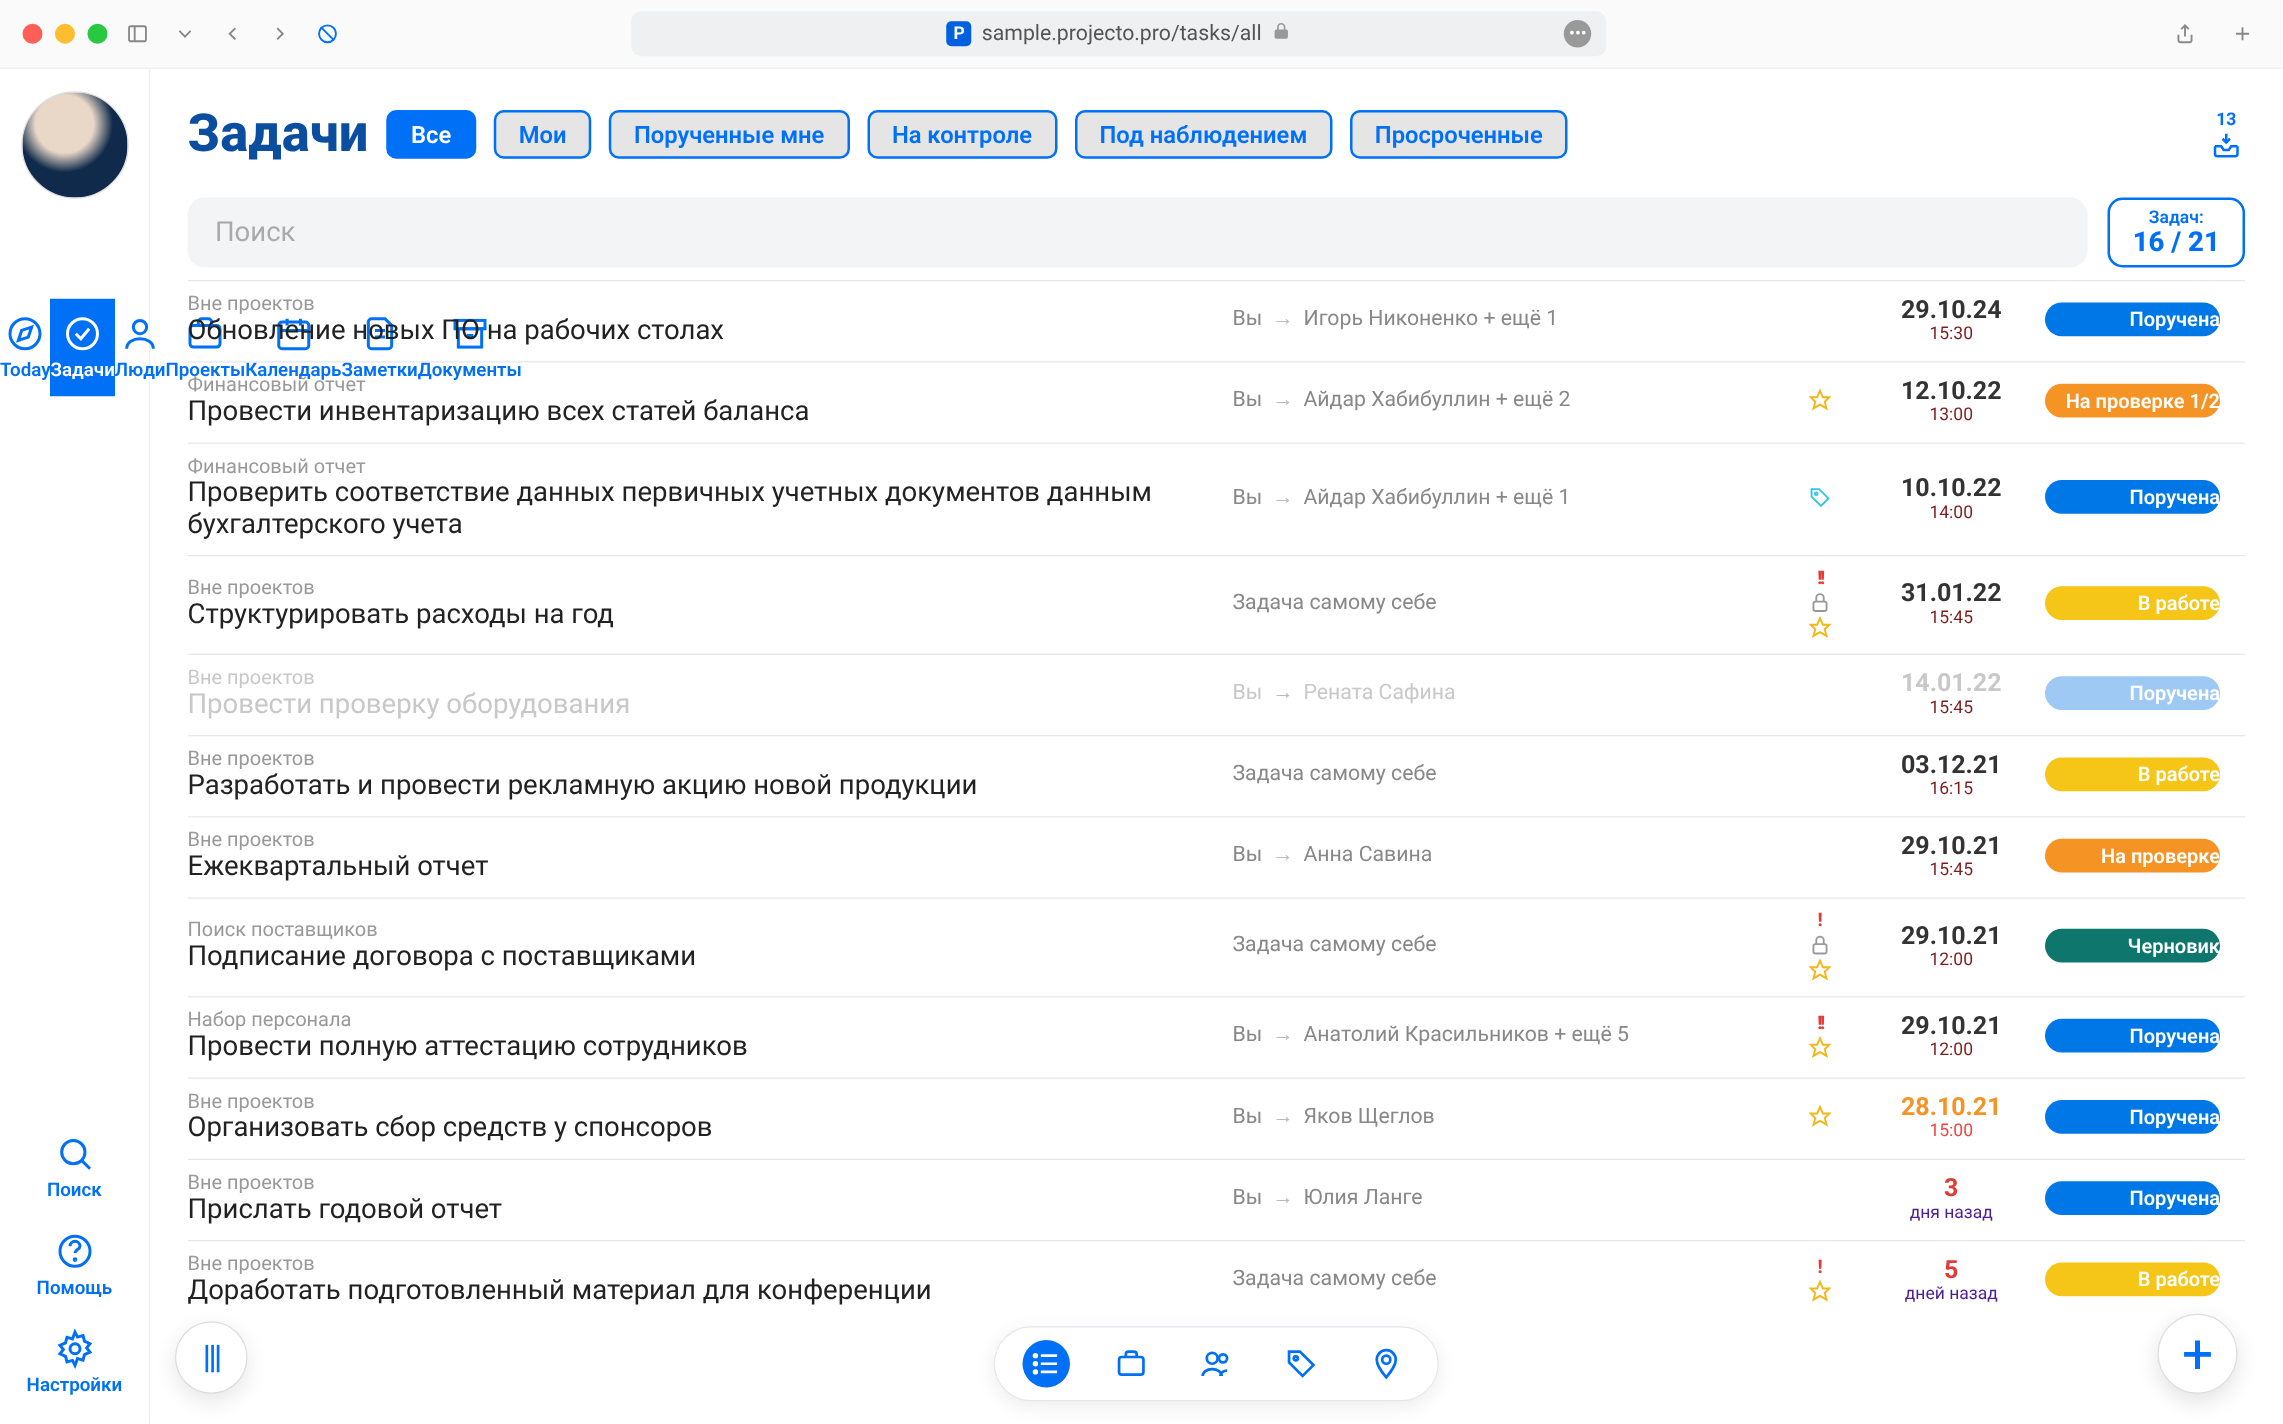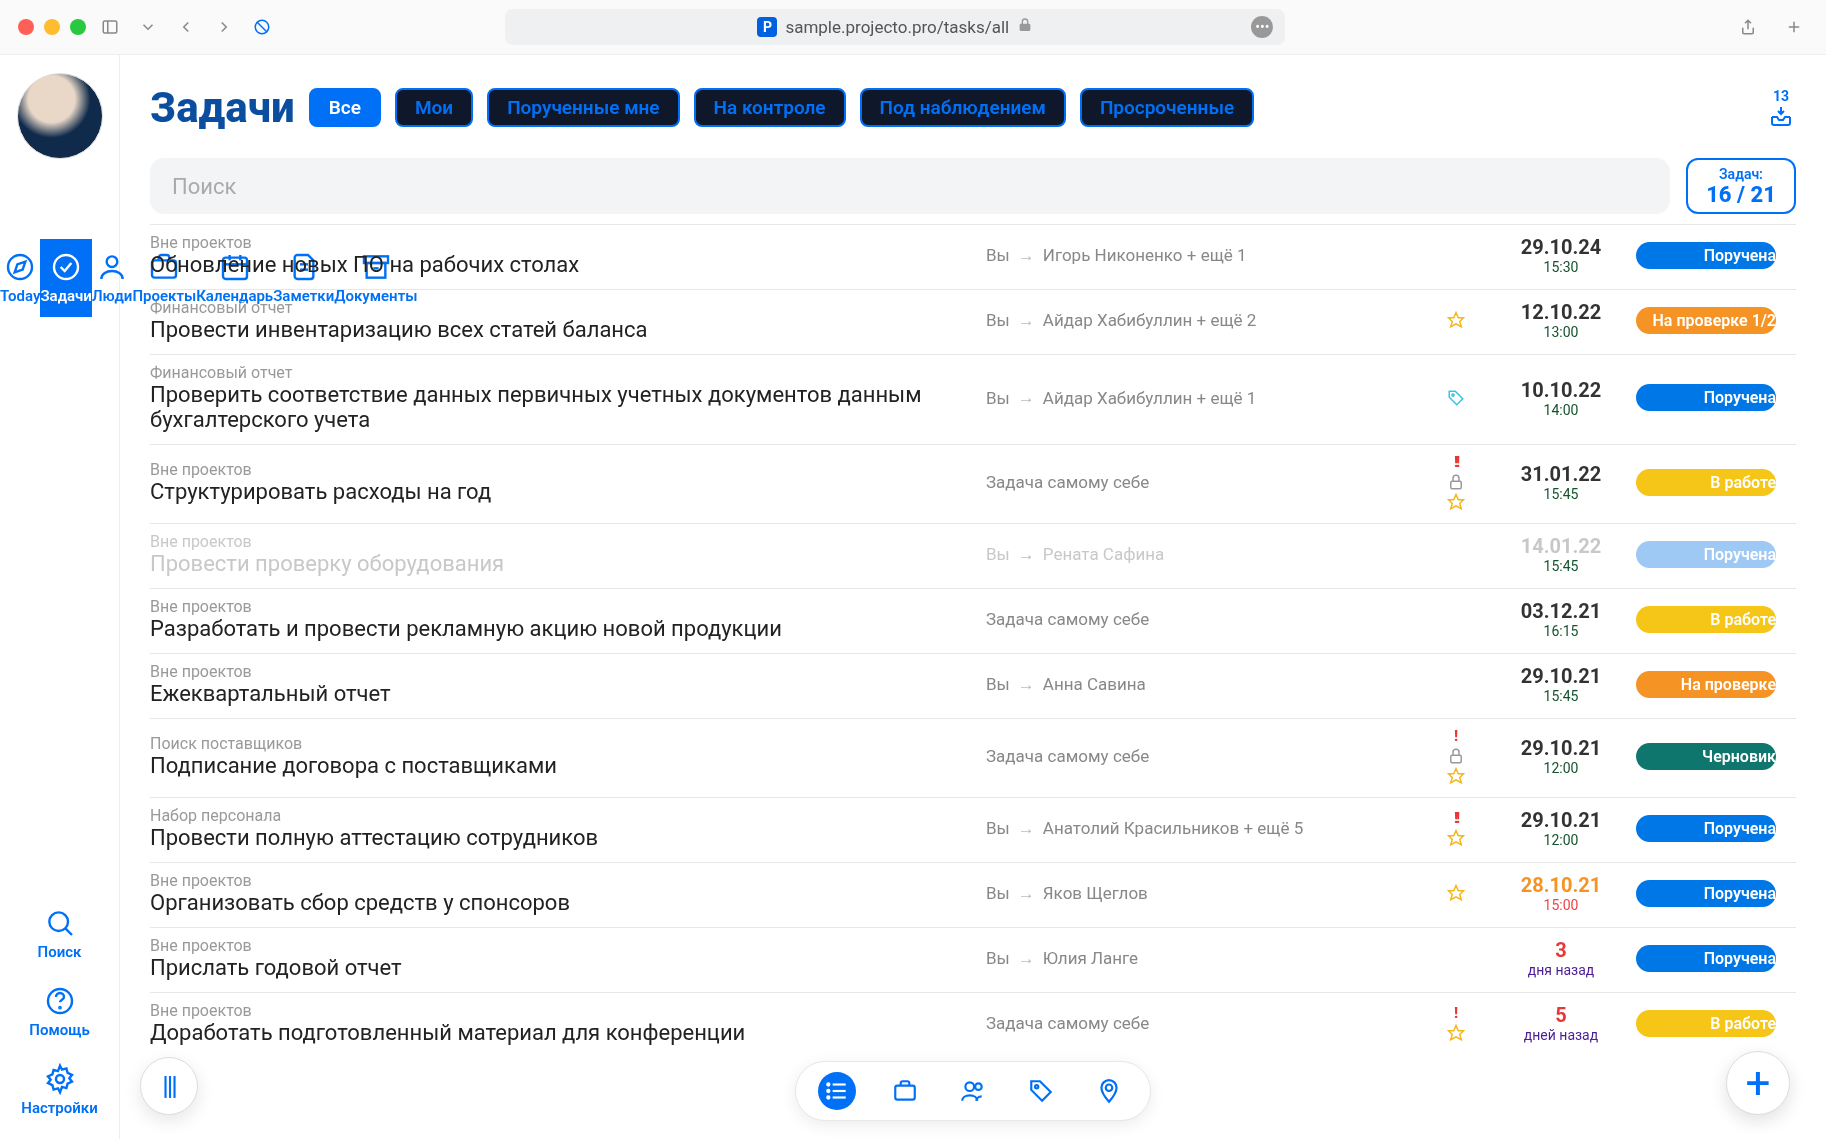--- a/index.html
+++ b/index.html
@@ -27,21 +27,21 @@
 .nav-group { display: flex; flex-direction: row; align-items: center; width: 100%; }
 .nav-item { width: 100%; height: 78px; display: flex; flex-direction: column; align-items: center; justify-content: center; gap: 4px; color: #0070f6; font-size: 15px; font-weight: 600; cursor: pointer; }
 .nav-item.active { background: #0070f6; color: #fff; }
 .nav-item svg { width: 32px; height: 32px; }
 .nav-bottom { margin-top: auto; padding-bottom: 10px; width: 100%; }
 
 
 .content { flex: 1; padding: 28px 30px; overflow: hidden; position: relative; }
 .header-row { display: flex; align-items: center; gap: 14px; margin-bottom: 26px; }
 .h-title { font-size: 42px; font-weight: 800; color: #0b4ea0; }
-.chip { border: 2px solid #0070f6; color: #0070f6; border-radius: 8px; padding: 6px 18px; font-size: 19px; font-weight: 600; cursor: pointer; background: #0f172a; }
+.chip { border: 2px solid #0070f6; color: #0070f6; border-radius: 8px; padding: 6px 18px; font-size: 19px; font-weight: 600; cursor: pointer; background: #e5e5e5; }
 .chip.active { background: #0070f6; color: #fff; }
 .inbox { margin-left: auto; color: #0070f6; display: flex; flex-direction: column; align-items: center; gap: 0; }
 .inbox .num { font-size: 14px; font-weight: 700; }
 .inbox svg { width: 30px; height: 24px; }
 
 .search-row { display: flex; gap: 16px; margin-bottom: 10px; }
 .search-input { flex: 1; height: 56px; border-radius: 14px; background: #f3f4f6; border: none; padding: 0 22px; font-size: 22px; color: #333; }
 .search-input::placeholder { color: #aaa; }
 .count-box { border: 2px solid #0070f6; border-radius: 12px; width: 110px; display: flex; flex-direction: column; align-items: center; justify-content: center; color: #0070f6; padding: 4px 0; }
 .count-box .lab { font-size: 14px; font-weight: 600; }
@@ -54,21 +54,21 @@
 .task-row.faded .proj, .task-row.faded .title, .task-row.faded .assign { color: #c8c8c8 !important; }
 .task-row .assign { font-size: 17px; color: #888; display: flex; align-items: center; gap: 8px; }
 .task-row .assign .arrow { color: #bbb; }
 .task-row .icons { display: flex; flex-direction: column; align-items: center; gap: 2px; }
 .task-row .icons svg { width: 18px; height: 18px; }
 .task-row .dcol { text-align: center; }
 .task-row .date { font-size: 20px; font-weight: 700; color: #333; }
 .task-row .date.orange { color: #f59324; }
 .task-row .date.red { color: #e53935; }
 .task-row .date.faded { color: #c8c8c8; }
-.task-row .time { font-size: 14px; color: #14532d; }
+.task-row .time { font-size: 14px; color: #7f1d1d; }
 .task-row .time.orange { color: #ef4444; }
 .task-row .time.red { color: #4c1d95; }
 .status { border-radius: 999px; padding: 4px 0; font-size: 16px; font-weight: 600; text-align: right; color: #fff; width: 140px; }
 .st-blue { background: #0077e6; } .st-orange { background: #f59324; } .st-yellow { background: #f5c518; }
 .st-lightblue { background: #9fc9f5; } .st-gray { background: #0f766e; }
 
 .dbl-excl { color: #e53935; font-weight: 800; font-size: 15px; letter-spacing: -2px; }
 .sgl-excl { color: #e53935; font-weight: 800; font-size: 15px; }
 
 .bottom-tools { position: absolute; bottom: 18px; left: 50%; transform: translateX(-50%); background: #fff; border-radius: 999px; border: 1px solid #e5e7eb; box-shadow: 0 4px 16px rgba(0,0,0,.08); padding: 10px 22px; display: flex; gap: 30px; align-items: center; }

